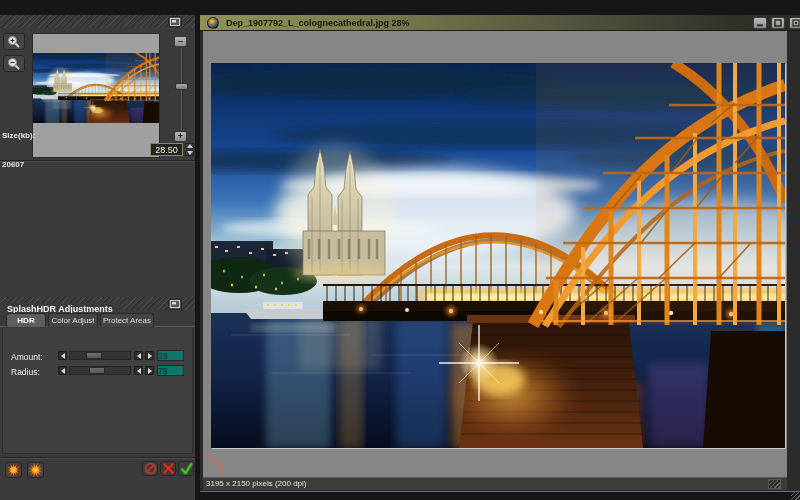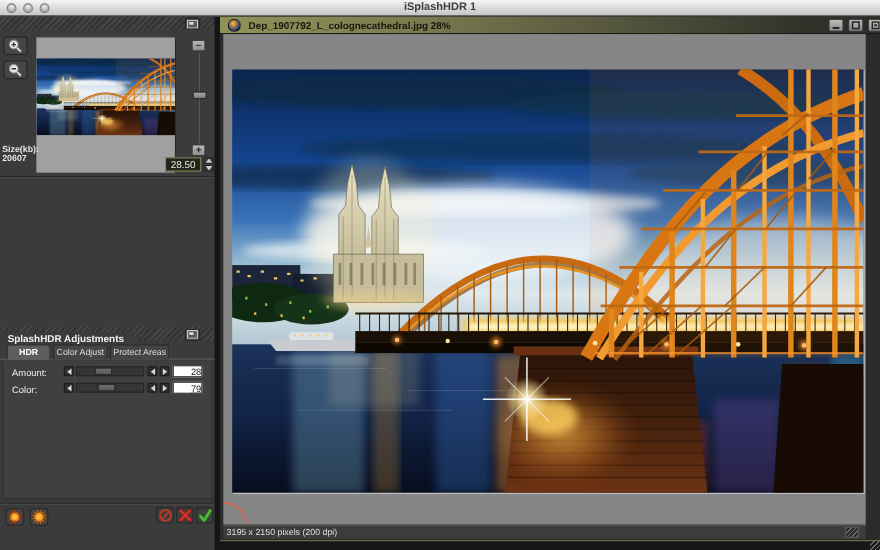--- a/index.html
+++ b/index.html
@@ -46,31 +46,31 @@
   .divider{position:absolute;left:0;width:195px;height:2px;border-top:1px solid #262626;border-bottom:1px solid #4a4a4a;}
 
   .adjtitle{position:absolute;left:0;top:283px;width:195px;height:13px;}
   .adjtitle b{display:inline-block;background:#3b3b3b;padding:0 7px;font-size:9px;color:#f2f2f2;line-height:13px;}
   .tabs{position:absolute;left:0;top:298px;width:195px;height:14px;border-bottom:1px solid #5e5e5e;}
   .tab{position:absolute;top:0;height:14px;font-size:8px;color:#dcdcdc;text-align:center;line-height:14px;
        background:#454545;border:1px solid #2a2a2a;border-bottom:none;border-radius:3px 3px 0 0;}
   .tab.active{background:#5e5e5e;color:#ffffff;font-weight:bold;}
   .adjpanel{position:absolute;left:2px;top:313px;width:191px;height:126px;background:#404040;
             border:1px solid #2e2e2e;border-top:none;}
-  .srow{position:absolute;left:0;width:191px;height:11px;}
+  .srow{position:absolute;left:0;width:191px;height:11px;margin-top:18px;}
   .slabel{position:absolute;left:8px;top:1px;font-size:8.5px;color:#ececec;}
   .sbtn{position:absolute;top:0;width:9px;height:9px;background:#2e2e2e;border:1px solid #1c1c1c;
         border-radius:1px;display:flex;align-items:center;justify-content:center;}
   .tri-l{width:0;height:0;border:3px solid transparent;border-right:4px solid #d8d8d8;margin-left:-3px;}
   .tri-r{width:0;height:0;border:3px solid transparent;border-left:4px solid #d8d8d8;margin-right:-3px;}
   .strack{position:absolute;top:0;width:62px;height:9px;background:#353535;border:1px solid #252525;}
   .sthumb{position:absolute;top:0;height:7px;width:16px;background:linear-gradient(#6f6f6f,#585858);
           border:1px solid #2a2a2a;}
-  .sval{position:absolute;top:-1px;width:27px;height:11px;background:#ffffff;border:1px solid #262626;
-        color:#161616;font-size:8.5px;text-align:right;padding:0;font-family:"Liberation Sans",sans-serif;}
+  .sval{position:absolute;top:-1px;width:27px;height:11px;background:#0f766e;border:1px solid #262626;
+        color:#161616;font-size:8.5px;text-align:left;padding:0;font-family:"Liberation Sans",sans-serif;}
   .actbtn{position:absolute;width:17px;height:16px;background:#414141;border:1px solid #282828;
           border-radius:3px;display:flex;align-items:center;justify-content:center;}
   .actbtn.flat{background:#3d3d3d;}
 
   
   .doc{position:absolute;left:200px;top:15px;width:600px;height:477px;background:#2b2b2b;
        border-bottom:1px solid #72724c;overflow:hidden;}
   .doctitle{position:absolute;left:0;top:0;width:600px;height:16px;
             background:linear-gradient(90deg,#91925a 0%,#7c7d4f 28%,#55563e 60%,#32322a 88%,#2b2b24 100%);
             border-bottom:1px solid #1d1d16;padding-left:47px;}
@@ -250,28 +250,20 @@
           <circle cx="240" cy="248" r="5"></circle>
           <circle cx="395" cy="250" r="5"></circle>
         <circle cx="520" cy="251" r="5"></circle>
       </g>
     </g>
   </defs>
 </svg>
 
 <div class="screen">
 
-  <div class="macbar">
-    <div class="tlights">
-      <span class="tl"></span>
-      <span class="tl"></span>
-      <span class="tl"></span>
-    </div>
-    <div class="mactitle">iSplashHDR 1</div>
-  </div>
 
   <div class="sidebar">
     <div class="pane-head hatch" style="top:0">
       <span class="pane-btn">
         <svg width="10" height="8" viewBox="0 0 10 8">
             <rect x="0.5" y="0.5" width="9" height="7" fill="#585858" stroke="#c8c8c8"></rect>
             <rect x="2" y="2" width="4" height="2.5" fill="#d8d8d8"></rect>
           </svg>
       </span>
     </div>
@@ -296,21 +288,21 @@
           <use href="#photo-art"></use>
         </svg>
     </div>
 
     <div class="minibtn" style="left:174px;top:21px">–</div>
     <div class="vtrack"></div>
     <div class="vhandle"></div>
     <div class="minibtn" style="left:174px;top:116px">+</div>
 
     <div class="sizelabel" style="top:116px">Size(kb):</div>
-    <div class="sizelabel" style="top:124px">20607</div>
+    <div class="sizelabel" style="top:145px">20607</div>
 
     <input class="zoomval" value="28.50" style="">
     <div class="stepper">
       <span>
           <i class="tri-up"></i>
         </span>
       <span>
           <i class="tri-dn"></i>
         </span>
     </div>
@@ -346,21 +338,21 @@
         </span>
         <span class="sbtn" style="left:131px">
             <i class="tri-l"></i>
           </span>
         <span class="sbtn" style="left:142px">
             <i class="tri-r"></i>
           </span>
         <input class="sval" style="left: 154px;" value="28">
       </div>
       <div class="srow" style="top:20px">
-        <span class="slabel">Color:</span>
+        <span class="slabel">Radius:</span>
         <span class="sbtn" style="left:55px">
             <i class="tri-l"></i>
           </span>
         <span class="strack" style="left:66px">
           <span class="sthumb" style="left:32%"></span>
         </span>
         <span class="sbtn" style="left:131px">
             <i class="tri-l"></i>
           </span>
         <span class="sbtn" style="left:142px">

